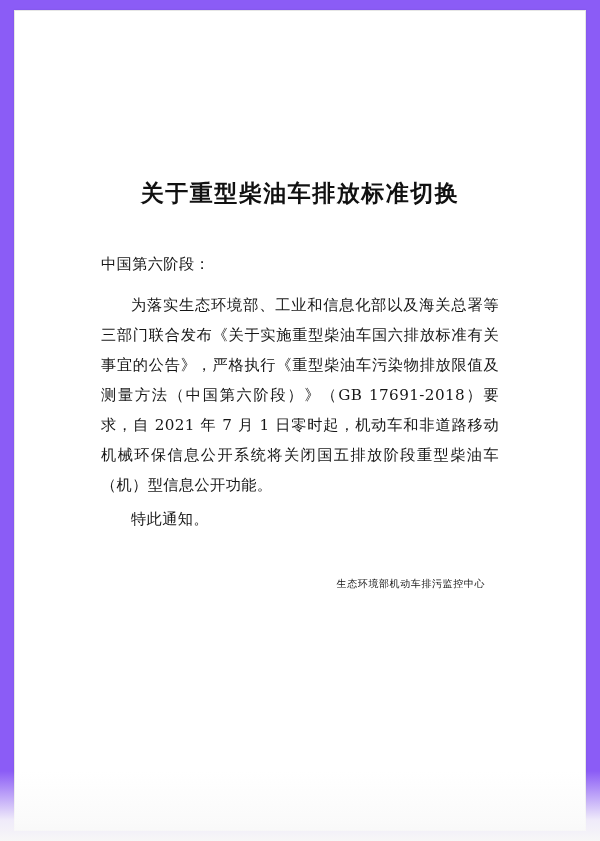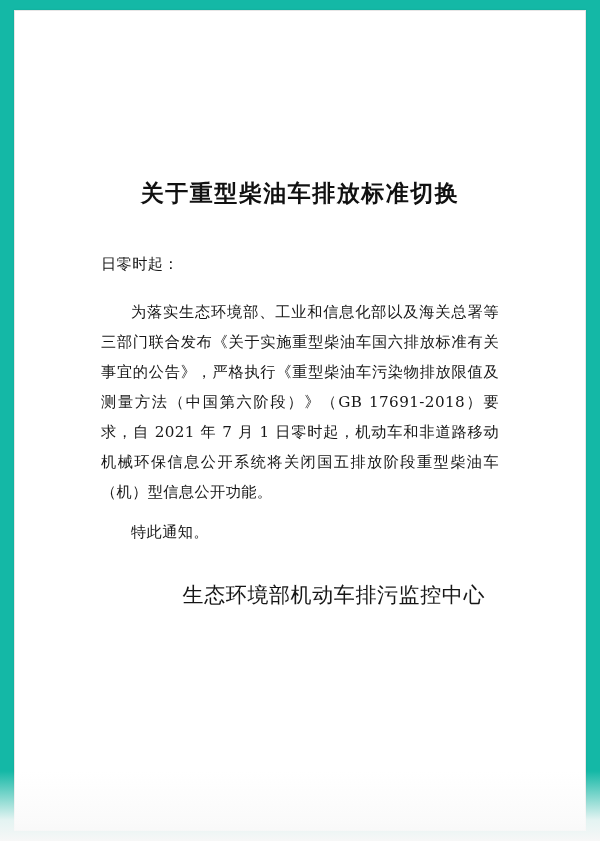--- a/index.html
+++ b/index.html
@@ -10,21 +10,21 @@
     width: 600px;
     height: 841px;
     background: #ffffff;
     font-family: "Liberation Serif", "DejaVu Serif", serif;
     overflow: hidden;
   }
   .page {
     position: relative;
     width: 600px;
     height: 841px;
-    background: #14b8a6;
+    background: #8b5cf6;
     box-sizing: border-box;
   }
   .sheet {
     position: absolute;
     left: 14px;
     top: 10px;
     width: 572px;
     height: 821px;
     background: #ffffff;
     border: 1px solid #e6e6e6;
@@ -60,38 +60,38 @@
     font-family: "DejaVu Serif", "Liberation Serif", serif;
     font-size: 15.2px;
     line-height: 30px;
     letter-spacing: 0.4px;
     text-align: justify;
     color: #161616;
     margin: 0 0 2px 0;
   }
   .para.indent {
     text-indent: 30px;
-    margin-top: 18px;
+    margin-top: 11px;
   }
   .para.salutation {
     text-indent: 0;
     margin-bottom: 2px;
   }
   .para.closing {
     text-indent: 30px;
-    margin-top: 10px;
+    margin-top: 4px;
   }
   .sign-block {
     margin: 34px 86px 0 86px;
     text-align: right;
     padding-right: 14px;
   }
   .sign-line {
-    font-family: Liberation Mono, monospace;
-    font-size: 21px;
+    font-family: Liberation Serif, serif;
+    font-size: 10px;
     line-height: 32px;
     letter-spacing: 0.6px;
     color: #161616;
   }
   .sign-date {
     letter-spacing: 1px;
     padding-right: 12px;
   }
   .blur-bottom {
     position: absolute;
@@ -108,21 +108,21 @@
 
 <div class="page">
   <div class="sheet">
     <div class="content">
 
       <div class="title-block">
         <div class="title-line">关于重型柴油车排放标准切换</div>
       </div>
 
       <div class="body-block">
-        <p class="para salutation">日零时起：</p>
+        <p class="para salutation">中国第六阶段：</p>
         <p class="para indent">为落实生态环境部、工业和信息化部以及海关总署等三部门联合发布《关于实施重型柴油车国六排放标准有关事宜的公告》，严格执行《重型柴油车污染物排放限值及测量方法（中国第六阶段）》（GB 17691-2018）要求，自 2021 年 7 月 1 日零时起，机动车和非道路移动机械环保信息公开系统将关闭国五排放阶段重型柴油车（机）型信息公开功能。</p>
         <p class="para closing">特此通知。</p>
       </div>
 
       <div class="sign-block">
         <div class="sign-line">生态环境部机动车排污监控中心</div>
       </div>
 
     </div>
   </div>

